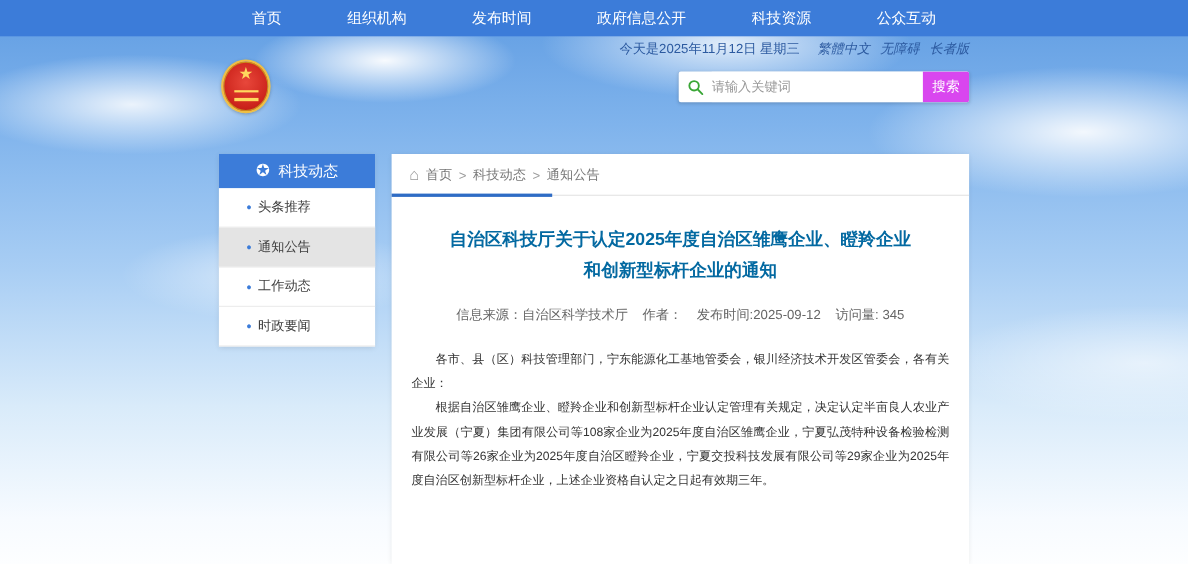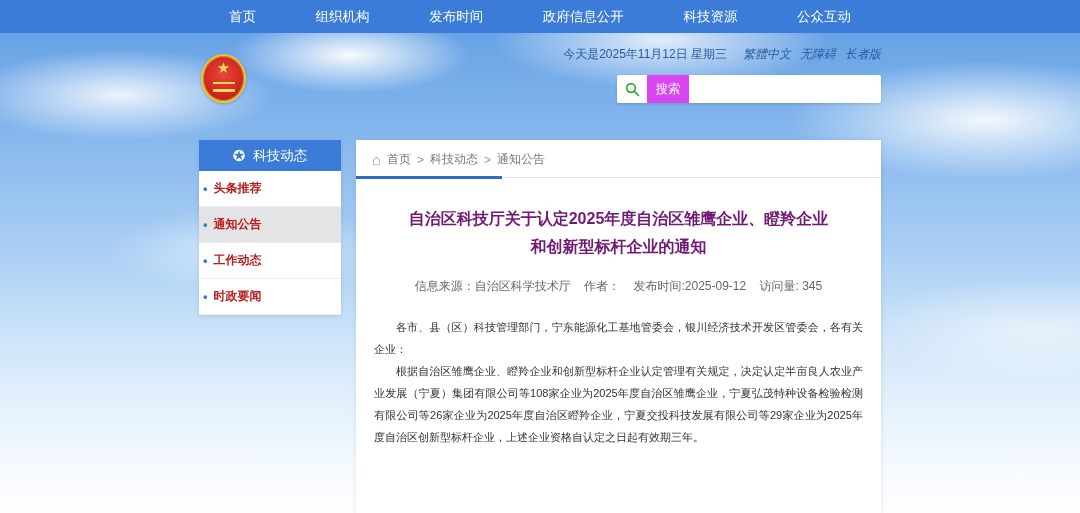--- a/index.html
+++ b/index.html
@@ -28,53 +28,53 @@
     border:2px solid #eebf44; position:relative; flex:0 0 auto;
     box-shadow: inset 0 0 0 1px #c98f1e, 0 1px 3px rgba(0,0,0,.25); }
   .emblem .star { position:absolute; top:4px; left:0; right:0; text-align:center;
     color:#ffd95e; font-size:15px; line-height:1; }
   .emblem .gate { position:absolute; bottom:9px; left:50%; transform:translateX(-50%);
     width:22px; height:10px; border-top:2px solid #ffd95e; border-bottom:3px solid #ffd95e; }
   .brand-txt .cn { color:#fff; font-size:26px; font-weight:bold; letter-spacing:2px;
     text-shadow:0 2px 4px rgba(18,70,150,.65); white-space:nowrap; }
   .brand-txt .en { color:#fff; font-size:10px; margin-top:4px; letter-spacing:.5px; word-spacing:7px;
     text-shadow:0 1px 2px rgba(18,70,150,.5); white-space:nowrap; }
-  .header-right { position:absolute; right:0; top:13px; }
+  .header-right { position:absolute; right:0; top:3px; }
   .topline { display:flex; justify-content:flex-end; align-items:center; gap:16px;
     font-size:12px; color:#2c5aa0; }
   .toplinks { display:flex; gap:9px; }
   .toplinks span { cursor:pointer;font-style:italic; }
   .searchbar { margin-top:12px; margin-left:auto; width:264px; height:28px; display:flex;
     background:#fff; border-radius:2px; overflow:hidden; box-shadow:0 1px 3px rgba(0,0,0,.15); }
   .search-ic { width:30px; display:flex; align-items:center; justify-content:center; }
   .searchbar input { flex:1; border:none; outline:none; font-size:12px; color:#333;
     font-family:inherit; }
   .searchbar input::placeholder { color:#999; }
   .search-btn { width:42px; border:none; background:#d946ef; color:#fff; font-size:12.5px;
     cursor:pointer; font-family:inherit; }
   
   .content { width:682px; margin:0 auto; display:flex; gap:15px; align-items:flex-start; }
   .sidebar { width:142px; background:#fff; box-shadow:0 1px 5px rgba(0,0,0,.1); flex:0 0 auto; }
   .side-head { height:31px; background:#3c7cd9; color:#fff; display:flex; align-items:center;
     justify-content:center; gap:8px; font-size:13.5px; }
   .side-head .badge { font-size:15px; line-height:1; }
-  .side-item { height:36px; display:flex; align-items:center; padding-left:4px; font-size:12px;
-    color:#b91c1c; border-bottom:1px solid #ececec; cursor:pointer;font-weight:bold; }
+  .side-item { height:36px; display:flex; align-items:center; padding-left:25px; font-size:12px;
+    color:#404040; border-bottom:1px solid #ececec; cursor:pointer; }
   .side-item::before { content:"•"; color:#3c7cd9; margin-right:6px; font-size:13px; }
   .side-item.active { background:#e4e4e4; }
   .main { flex:1; background:#fff; min-height:373px; box-shadow:0 1px 5px rgba(0,0,0,.1); }
   .breadcrumb { padding:11px 16px 9px; font-size:12px; color:#777; border-bottom:1px solid #e3e3e3;
     position:relative; display:flex; align-items:center; gap:6px; }
   .breadcrumb::after { content:""; position:absolute; left:0; bottom:-2px; width:146px; height:3px;
     background:#2f6cc5; }
   .breadcrumb .home-ic { color:#999; font-size:15px; line-height:1; }
   .breadcrumb .crumb { cursor:pointer; }
   .breadcrumb .sep { color:#999; }
   .article { padding:27px 18px 40px; }
-  .title { font-size:16px; font-weight:bold; color:#701a75; text-align:center; line-height:1.75; }
+  .title { font-size:16px; font-weight:bold; color:#0369a1; text-align:center; line-height:1.75; }
   .meta { text-align:center; font-size:12px; color:#666; margin-top:17px; }
   .meta span { margin:13px 5px; }
   .body-text { margin-top:21px; font-size:11px; color:#333; line-height:2; text-align:justify; }
   .body-text p { text-indent:2em; }
 </style>
 </head>
 <body>
 
 <div class="topnav">
   <div class="topnav-inner">
@@ -103,20 +103,21 @@
         <span>长者版</span>
       </span>
     </div>
     <div class="searchbar">
       <span class="search-ic">
         <svg width="15" height="15" viewBox="0 0 16 16">
             <circle cx="6.4" cy="6.4" r="4.6" fill="none" stroke="#3aa636" stroke-width="1.8"></circle>
             <line x1="10" y1="10" x2="14.4" y2="14.4" stroke="#3aa636" stroke-width="1.8" stroke-linecap="round"></line>
           </svg>
       </span>
+      <input placeholder="请输入关键词" style="">
       <button class="search-btn">搜索</button>
     </div>
   </div>
 </div>
 
 <div class="content">
 
   <div class="sidebar">
     <div class="side-head">
       <span class="badge">✪</span>

